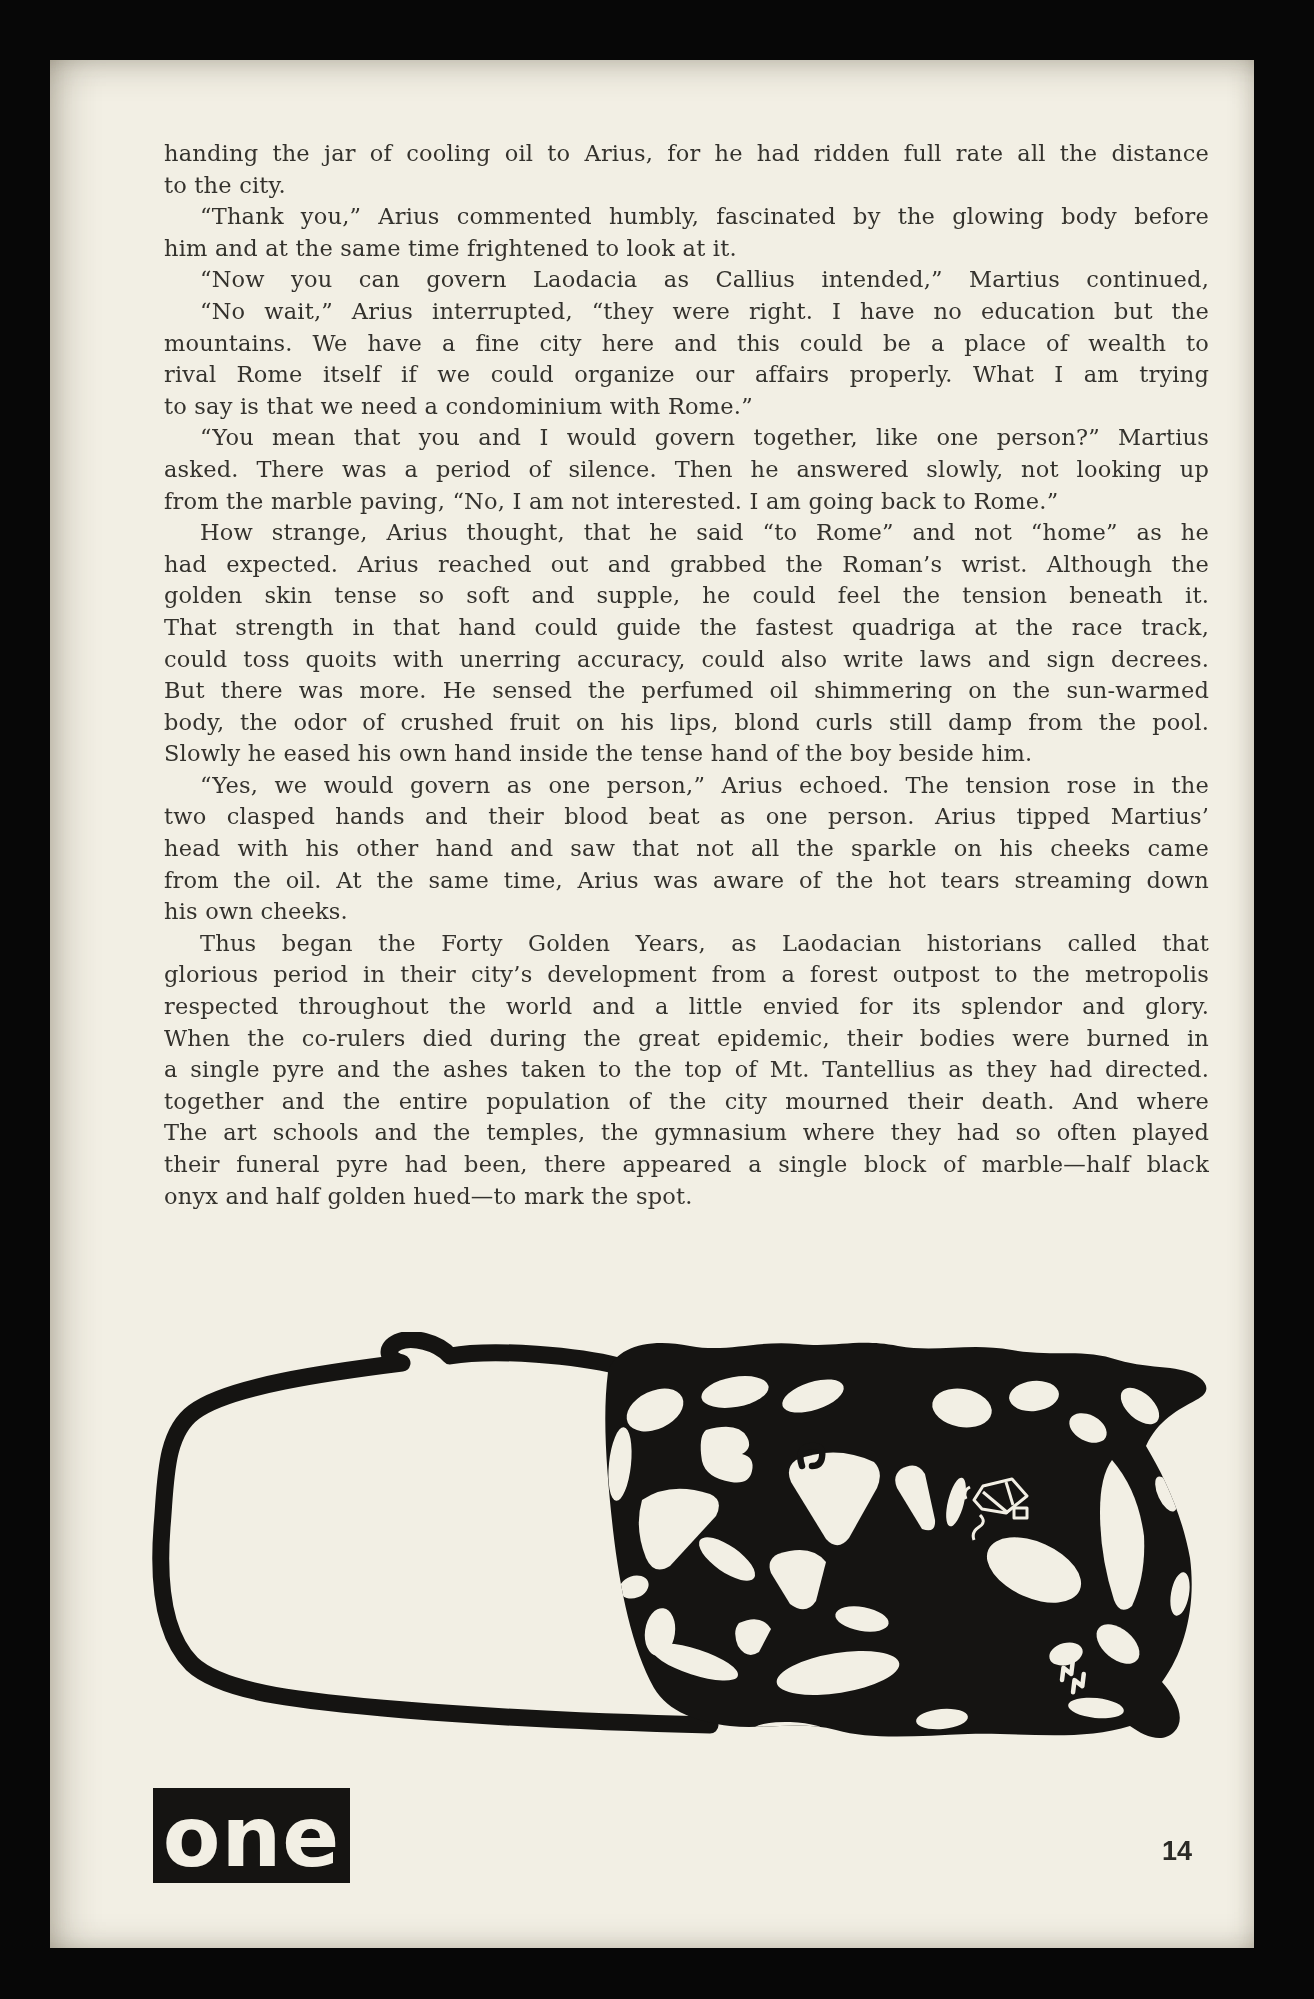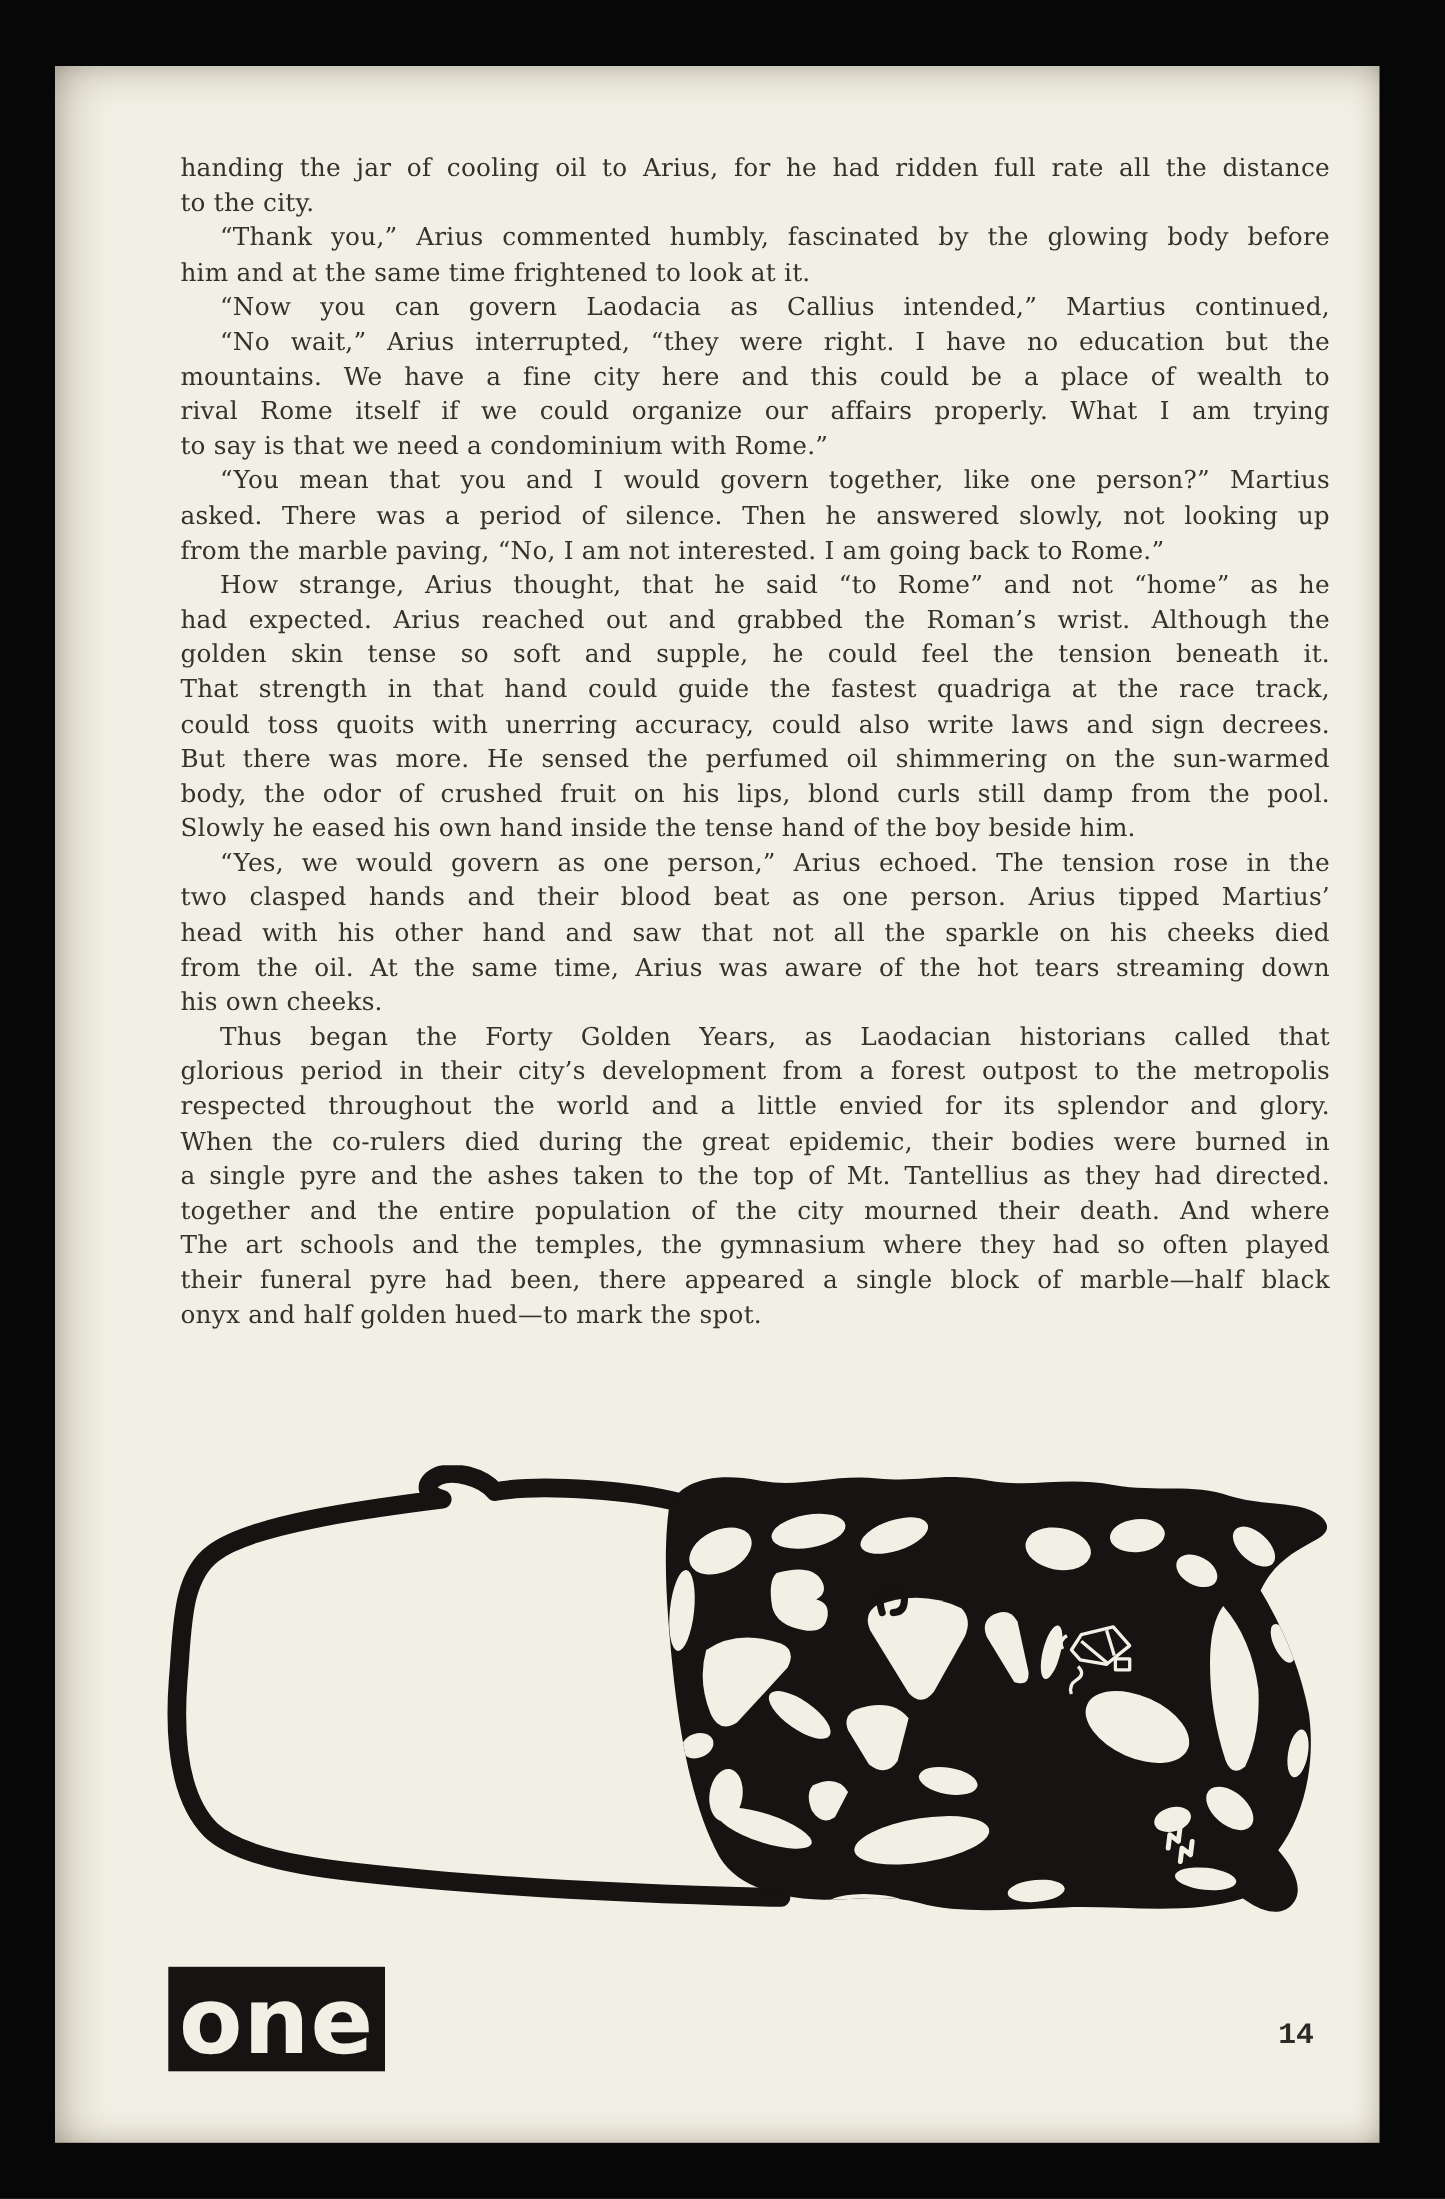--- a/index.html
+++ b/index.html
@@ -58,21 +58,21 @@
     font-family:"DejaVu Sans", sans-serif;
     font-weight:bold;
     font-size:84px;
     line-height:80px;
     letter-spacing:1px;
     color:var(--page-bg);
     transform:translateY(-6px);
   }
   .pageno{
     position:absolute;left:1112px;top:1776px;
-    font-family:Liberation Mono, monospace;
+    font-family:Liberation Sans, sans-serif;
     font-weight:bold;
     font-size:27px;
     color:#2b2a26;
   }
 </style>
 </head>
 <body>
 
 <div class="page">
 
@@ -105,21 +105,21 @@
         <div class="line">golden skin tense so soft and supple, he could feel the tension beneath it.</div>
         <div class="line">That strength in that hand could guide the fastest quadriga at the race track,</div>
         <div class="line">could toss quoits with unerring accuracy, could also write laws and sign decrees.</div>
         <div class="line">But there was more. He sensed the perfumed oil shimmering on the sun-warmed</div>
         <div class="line">body, the odor of crushed fruit on his lips, blond curls still damp from the pool.</div>
         <div class="line last">Slowly he eased his own hand inside the tense hand of the boy beside him.</div>
       </div>
       <div class="para indent">
         <div class="line first">“Yes, we would govern as one person,” Arius echoed. The tension rose in the</div>
         <div class="line">two clasped hands and their blood beat as one person. Arius tipped Martius’</div>
-        <div class="line">head with his other hand and saw that not all the sparkle on his cheeks died</div>
+        <div class="line">head with his other hand and saw that not all the sparkle on his cheeks came</div>
         <div class="line">from the oil. At the same time, Arius was aware of the hot tears streaming down</div>
         <div class="line last">his own cheeks.</div>
       </div>
       <div class="para indent">
         <div class="line first">Thus began the Forty Golden Years, as Laodacian historians called that</div>
         <div class="line">glorious period in their city’s development from a forest outpost to the metropolis</div>
         <div class="line">respected throughout the world and a little envied for its splendor and glory.</div>
         <div class="line">When the co-rulers died during the great epidemic, their bodies were burned in</div>
         <div class="line">a single pyre and the ashes taken to the top of Mt. Tantellius as they had directed.</div>
         <div class="line">together and the entire population of the city mourned their death. And where</div>

